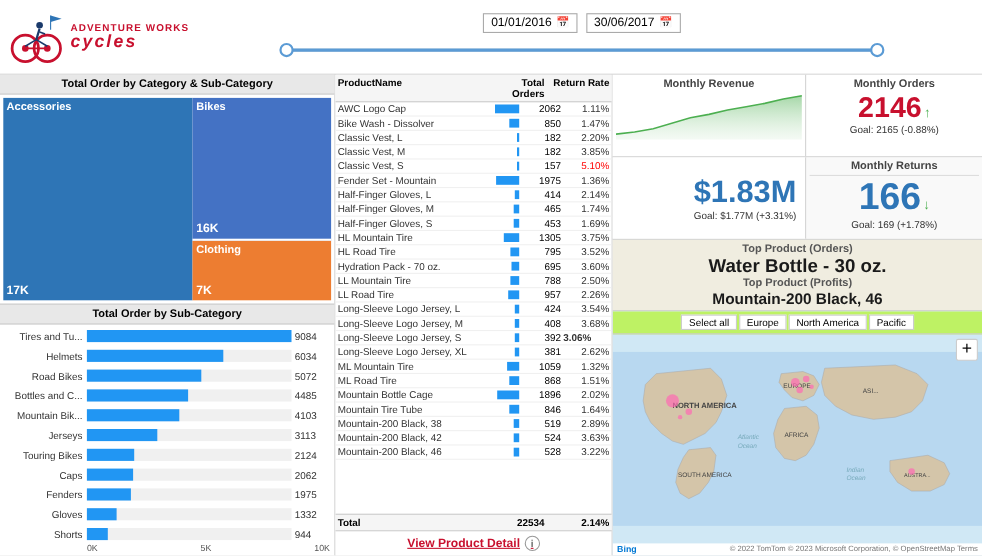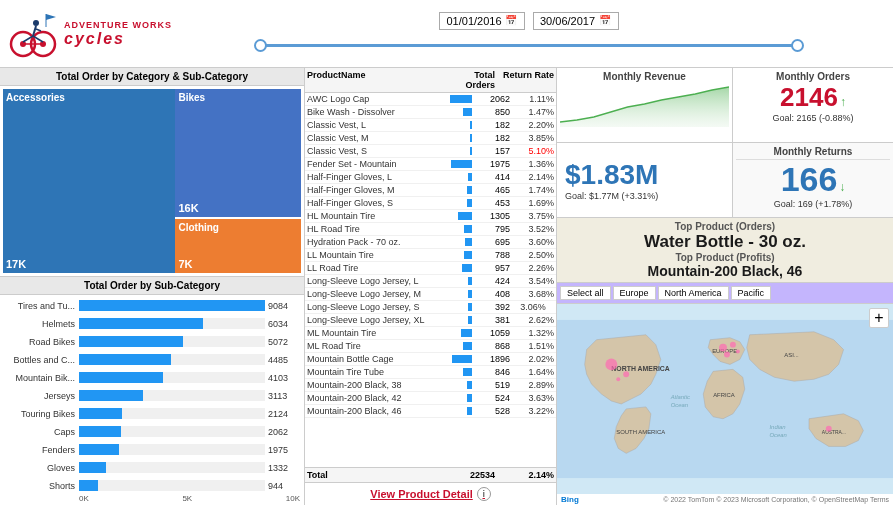--- a/index.html
+++ b/index.html
@@ -272,21 +272,21 @@
         <div style="display: flex; align-items: center; border-bottom: 1px solid rgb(240, 240, 240); font-size: 9px; padding: 1px 2px; cursor: pointer;">
           <div style="flex: 1 1 0%; white-space: nowrap; overflow: hidden; text-overflow: ellipsis; color: rgb(51, 51, 51);">Long-Sleeve Logo Jersey, M</div>
           <div style="width: 4px; height: 8px; background: rgb(33, 150, 243); margin-right: 2px; min-width: 2px;"></div>
           <div style="width: 38px; text-align: right; padding-right: 2px;">408</div>
           <div style="width: 42px; text-align: right; color: rgb(51, 51, 51);">3.68%</div>
         </div>
         <div style="display: flex; align-items: center; border-bottom: 1px solid rgb(240, 240, 240); font-size: 9px; padding: 1px 2px; cursor: pointer;">
           <div style="flex: 1 1 0%; white-space: nowrap; overflow: hidden; text-overflow: ellipsis; color: rgb(51, 51, 51);">Long-Sleeve Logo Jersey, S</div>
           <div style="width: 4px; height: 8px; background: rgb(33, 150, 243); margin-right: 2px; min-width: 2px;"></div>
           <div style="width: 38px; text-align: right; padding-right: 2px;">392</div>
-          <div style="width: 42px; text-align: center; color: rgb(51, 51, 51);">3.06%</div>
+          <div style="width: 42px; text-align: left; color: rgb(51, 51, 51); font-weight: bold;">3.06%</div>
         </div>
         <div style="display: flex; align-items: center; border-bottom: 1px solid rgb(240, 240, 240); font-size: 9px; padding: 1px 2px; cursor: pointer;">
           <div style="flex: 1 1 0%; white-space: nowrap; overflow: hidden; text-overflow: ellipsis; color: rgb(51, 51, 51);">Long-Sleeve Logo Jersey, XL</div>
           <div style="width: 4px; height: 8px; background: rgb(33, 150, 243); margin-right: 2px; min-width: 2px;"></div>
           <div style="width: 38px; text-align: right; padding-right: 2px;">381</div>
           <div style="width: 42px; text-align: right; color: rgb(51, 51, 51);">2.62%</div>
         </div>
         <div style="display: flex; align-items: center; border-bottom: 1px solid rgb(240, 240, 240); font-size: 9px; padding: 1px 2px; cursor: pointer;">
           <div style="flex: 1 1 0%; white-space: nowrap; overflow: hidden; text-overflow: ellipsis; color: rgb(51, 51, 51);">ML Mountain Tire</div>
           <div style="width: 11px; height: 8px; background: rgb(33, 150, 243); margin-right: 2px; min-width: 2px;"></div>
@@ -364,21 +364,21 @@
         <div style="display:flex; align-items:baseline; gap:2px;">
           <span style="font-size:26px; font-weight:bold; color:#c8102e;">2146</span>
           <span style="font-size:12px; color:#4CAF50;">↑</span>
         </div>
         <div style="font-size:9px; color:#333;">Goal: 2165 (-0.88%)</div>
       </div>
     </div>
 
     <div style="display:flex; height:75px; border-bottom:1px solid #ccc;">
 
-      <div style="flex:1; background:white; border-right:1px solid #ccc; padding:6px 8px; display:flex; flex-direction:column; justify-content:center;">
+      <div style="flex:1; background:white; border-right:1px solid #ccc; padding:6px 8px; display:flex; flex-direction:column; justify-content:center;align-items:flex-end;">
         <div style="font-size:28px; font-weight:bold; color:#2E75B6;">$1.83M</div>
         <div style="font-size:9px; color:#333;">Goal: $1.77M (+3.31%)</div>
       </div>
 
       <div style="width:160px; background:#f9f9f9; padding:3px; display:flex; flex-direction:column; align-items:center;">
         <div style="font-size:10px; font-weight:bold; color:#444; text-align:center; width:100%; border-bottom:1px solid #ddd; padding-bottom:2px;">Monthly Returns</div>
         <div style="display:flex; align-items:baseline; gap:2px;">
           <span style="font-size:34px; font-weight:bold; color:#2E75B6;">166</span>
           <span style="font-size:12px; color:#4CAF50;">↓</span>
         </div>
@@ -396,21 +396,21 @@
       <div style="font-size:10px; font-weight:bold; color:#555; text-align:center;">
         <span>Top Product (Profits)</span>
       </div>
       <div style="font-size:14px; font-weight:bold; color:#1a1a1a; text-align:center;">
         <span>Mountain-200 Black, 46</span>
       </div>
     </div>
 
     <div style="flex:1; display:flex; flex-direction:column; background:#d0e8f5; overflow:hidden;">
 
-      <div style="display:flex; padding:3px 3px; gap:2px; background:#c4b5fd; border-bottom:1px solid #ccc;">
+      <div style="display:flex; padding:3px 3px; gap:2px; background:#bef264; border-bottom:1px solid #ccc;justify-content:center;">
         <button style="border:1px solid #ccc; background:white; padding:1px 6px; font-size:9px; cursor:pointer;">Select all</button>
         <button style="border:1px solid #ccc; background:white; padding:1px 6px; font-size:9px; cursor:pointer;">Europe</button>
         <button style="border:1px solid #ccc; background:white; padding:1px 6px; font-size:9px; cursor:pointer;">North America</button>
         <button style="border:1px solid #ccc; background:white; padding:1px 6px; font-size:9px; cursor:pointer;">Pacific</button>
       </div>
 
       <div style="flex:1; position:relative; overflow:hidden;">
         <svg width="100%" height="100%" viewBox="0 0 340 160" preserveAspectRatio="xMidYMid meet">
 
           <rect width="340" height="160" fill="#b8d8f0"></rect>

